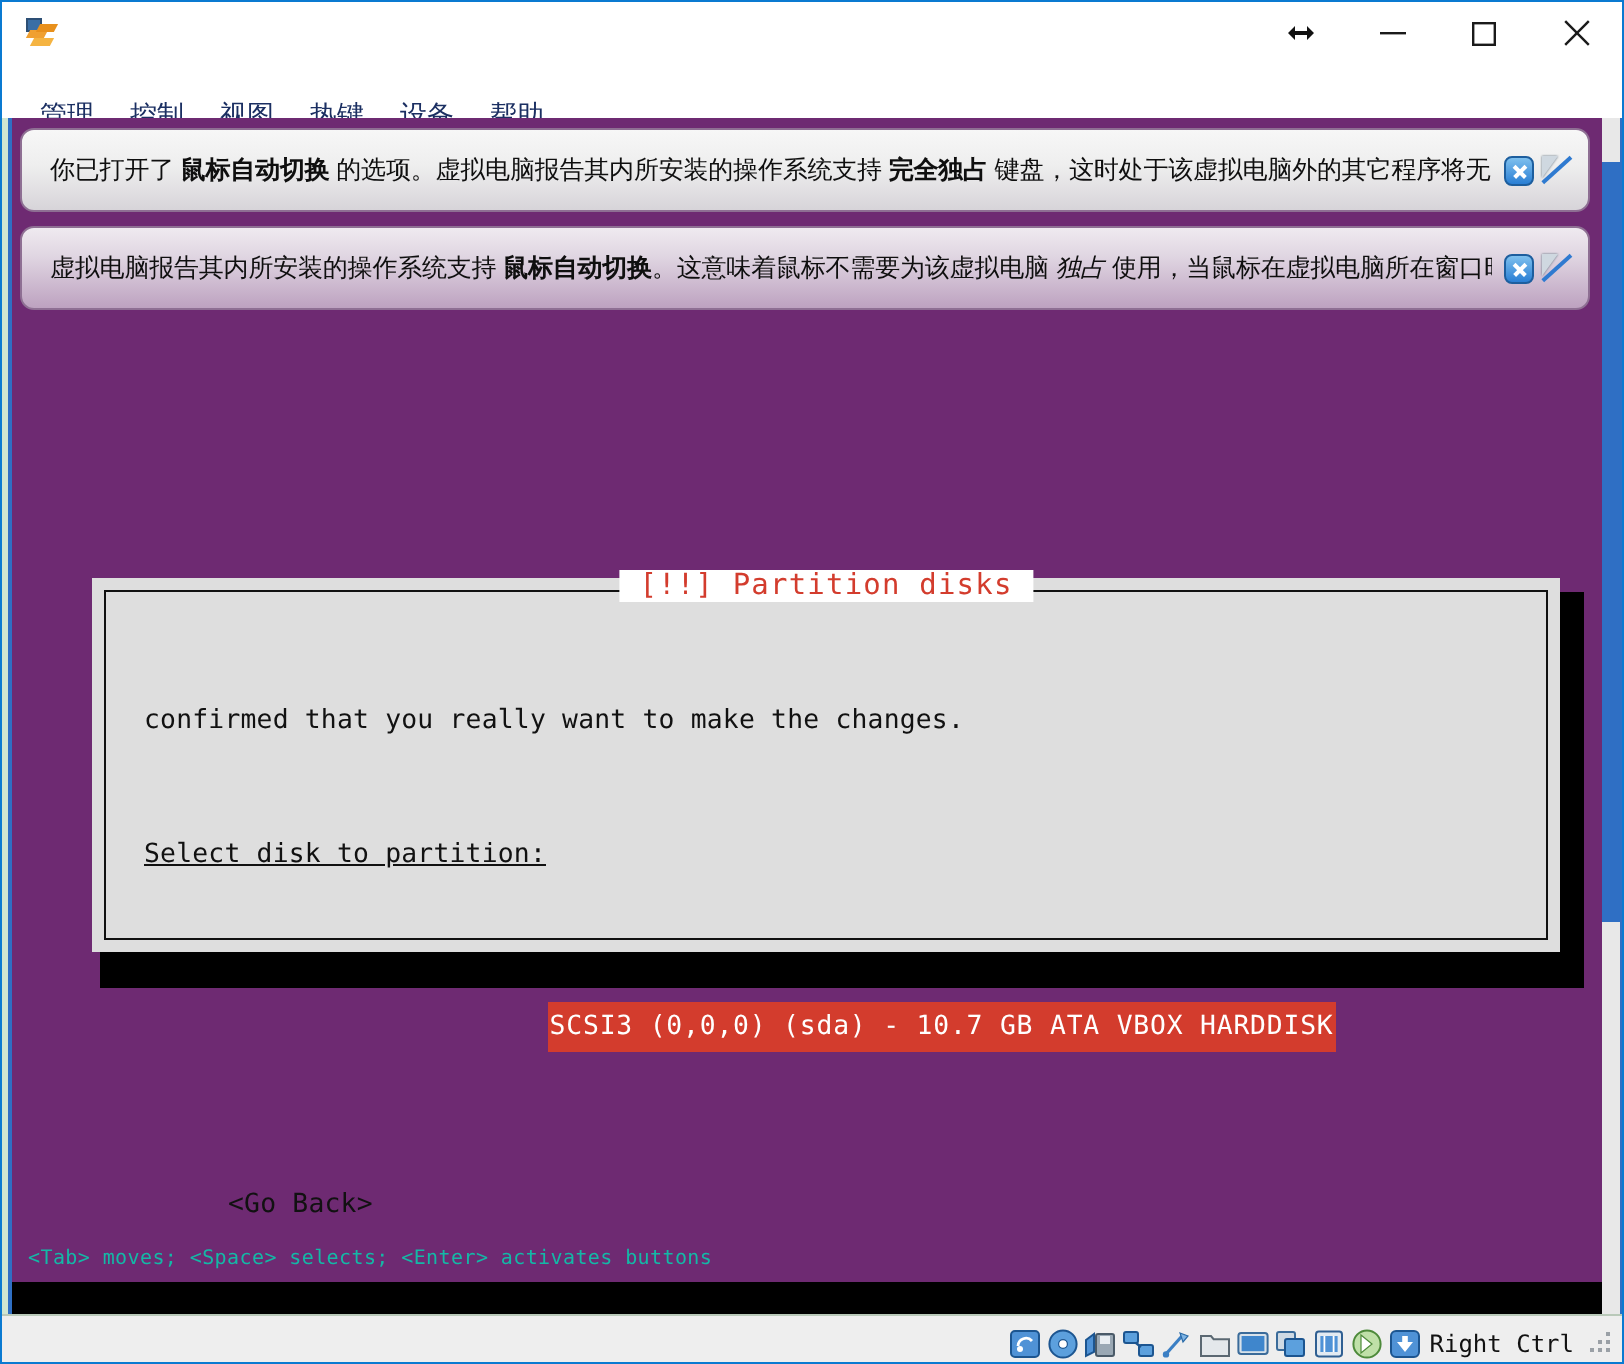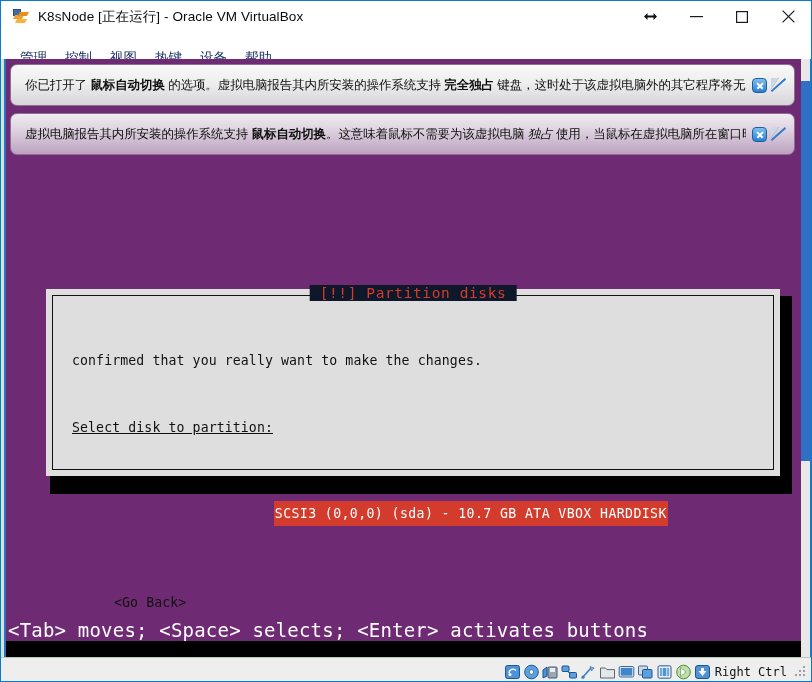--- a/index.html
+++ b/index.html
@@ -260,21 +260,21 @@
     height: 100%;
     border: 1px solid #111111;
     box-sizing: border-box;
     background: #dedede;
   }
   .dlg-title {
     position: absolute;
     top: -11px;
     left: 50%;
     transform: translateX(-50%);
-    background: #0f172a;
+    background: #ffffff;
     padding: 0 10px;
     font-family: "DejaVu Sans Mono", "Liberation Mono", monospace;
     font-size: 14.5px;
     color: #d33c2d;
     letter-spacing: 0.6px;
     white-space: nowrap;
   }
   .dlg-body {
     font-family: "DejaVu Sans Mono", "Liberation Mono", monospace;
     font-size: 13.2px;
@@ -313,24 +313,24 @@
     background: #000000;
   }
   .vm-help-line {
     position: absolute;
     left: 0;
     bottom: 16px;
     width: 100%;
     height: 22px;
     background: #6e2a72;
     font-family: "DejaVu Sans Mono", "Liberation Mono", monospace;
-    font-size: 19px;
-    color: #ffffff;
+    font-size: 10px;
+    color: #14b8a6;
     line-height: 22px;
-    padding-left: 2px;
+    padding-left: 8px;
     box-sizing: border-box;
     white-space: pre;
     letter-spacing: 0.2px;
   }
 
   
   .statusbar {
     position: relative;
     height: 28px;
     background: #eeeeee;
@@ -377,21 +377,20 @@
 
 <div class="app-window">
 
   <div class="titlebar">
     <div class="vbox-icon">
       <span class="sq"></span>
       <span class="v1"></span>
       <span class="v2"></span>
       <span class="v3"></span>
     </div>
-    <div class="title-text">K8sNode [正在运行] - Oracle VM VirtualBox</div>
     <div class="titlebar-spacer"></div>
 
     <div class="resize-hint">
       <svg width="15" height="11" viewBox="0 0 15 11">
         <path d="M1 5.5 L4.5 2 L4.5 4.5 L10.5 4.5 L10.5 2 L14 5.5 L10.5 9 L10.5 6.5 L4.5 6.5 L4.5 9 Z" fill="#111111"></path>
       </svg>
     </div>
     <div class="winbtn">
       <svg width="13" height="11" viewBox="0 0 13 11">
           <rect x="0" y="5" width="13" height="1.2" fill="#1a1a1a"></rect>

